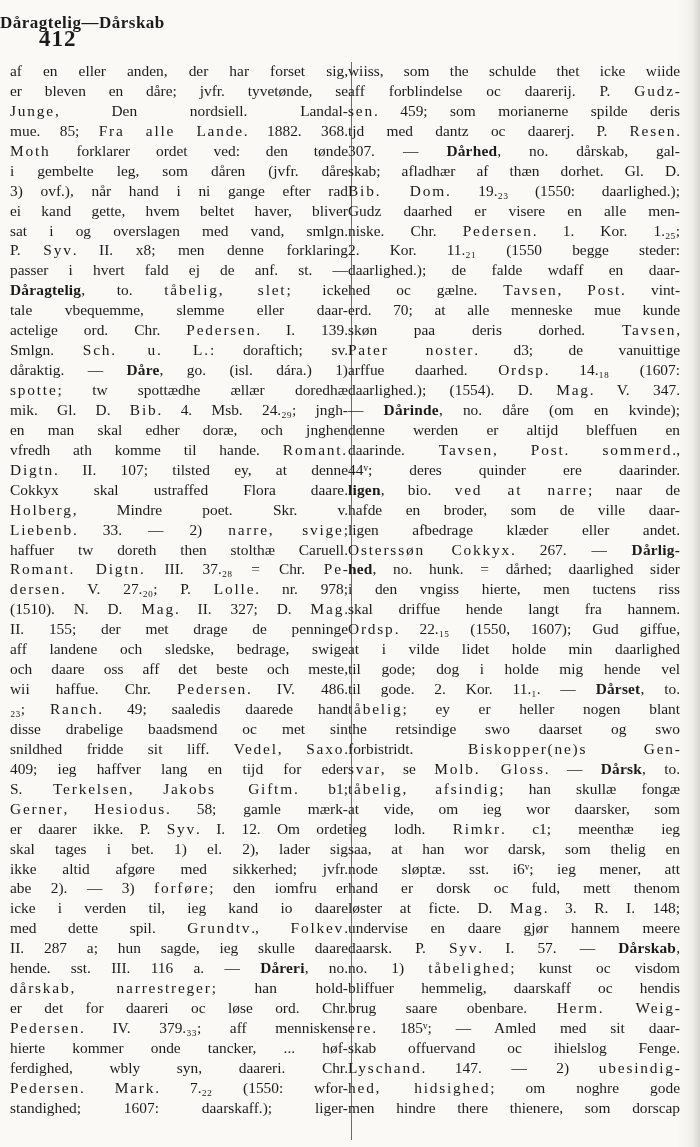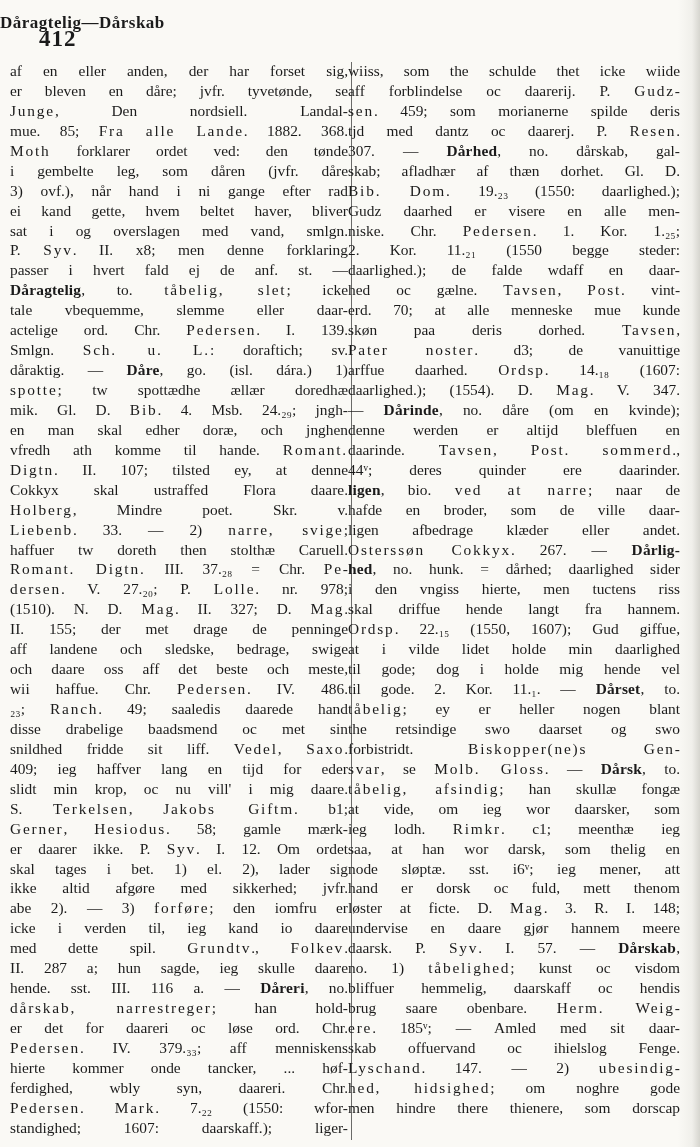--- a/index.html
+++ b/index.html
@@ -79,21 +79,20 @@
     <div class="line"><span class="sp">dersen</span>. V. 27.₂₀; P. <span class="sp">Lolle</span>. nr. 978;</div>
     <div class="line">(1510). N. D. <span class="sp">Mag</span>. II. 327; D. <span class="sp">Mag</span>.</div>
     <div class="line">II. 155; der met drage de penninge</div>
     <div class="line">aff landene och sledske, bedrage, swige</div>
     <div class="line">och daare oss aff det beste och meste,</div>
     <div class="line">wii haffue. Chr. <span class="sp">Pedersen</span>. IV. 486.</div>
     <div class="line">₂₃; <span class="sp">Ranch</span>. 49; saaledis daarede hand</div>
     <div class="line">disse drabelige baadsmend oc met sin</div>
     <div class="line">snildhed fridde sit liff. <span class="sp">Vedel</span>, <span class="sp">Saxo</span>.</div>
     <div class="line">409; ieg haffver lang en tijd for eder</div>
-    <div class="line">slidt min krop, oc nu vill' i mig daare.</div>
     <div class="line">S. <span class="sp">Terkelsen</span>, <span class="sp">Jakobs Giftm</span>. b1;</div>
     <div class="line"><span class="sp">Gerner</span>, <span class="sp">Hesiodus</span>. 58; gamle mærk-</div>
     <div class="line">er daarer ikke. P. <span class="sp">Syv</span>. I. 12. Om ordet</div>
     <div class="line">skal tages i bet. 1) el. 2), lader sig</div>
     <div class="line">ikke altid afgøre med sikkerhed; jvfr.</div>
     <div class="line">abe 2). — 3) <span class="sp">forføre</span>; den iomfru er</div>
     <div class="line">icke i verden til, ieg kand io daare</div>
     <div class="line">med dette spil. <span class="sp">Grundtv</span>., <span class="sp">Folkev</span>.</div>
     <div class="line">II. 287 a; hun sagde, ieg skulle daare</div>
     <div class="line">hende. sst. III. 116 a. — <b class="hw">Dåreri</b>, no.</div>

